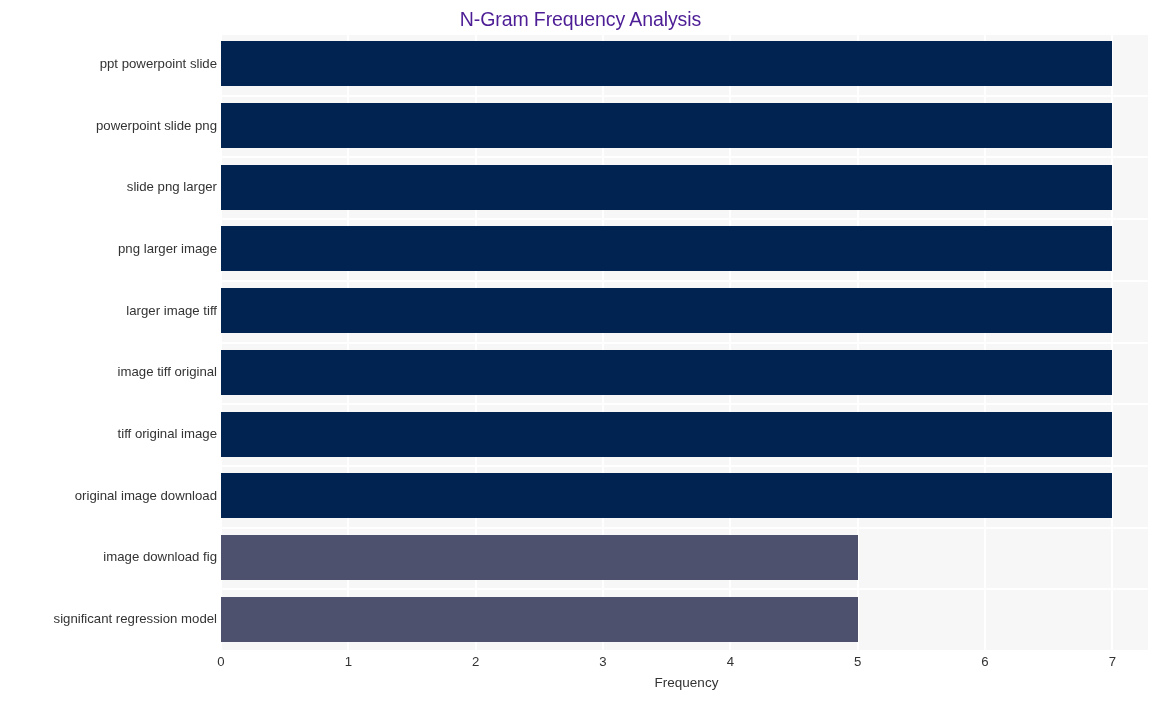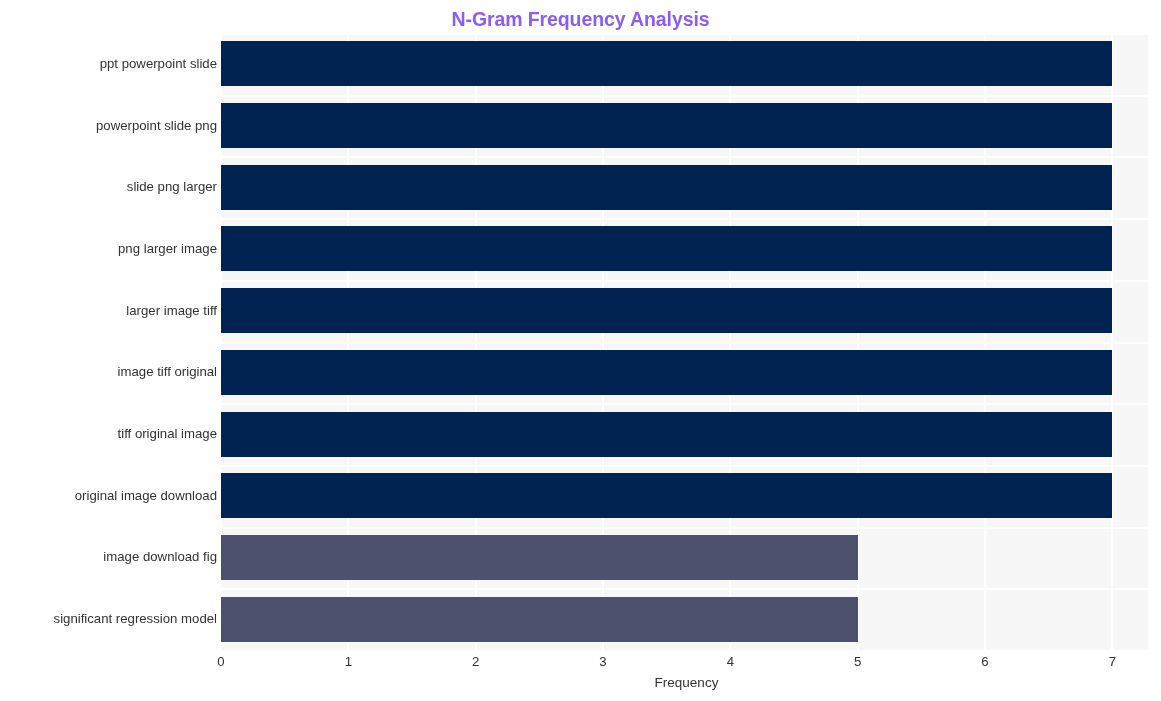--- a/index.html
+++ b/index.html
@@ -24,22 +24,22 @@
   }
 
   
   #chart-title {
     position: absolute;
     left: 0;
     top: 6px;
     width: 1161px;
     text-align: center;
     font-size: 19.5px;
-    font-weight: bold;
-    color: #8b5cf6;
+    font-weight: normal;
+    color: #4c1d95;
     letter-spacing: -0.1px;
     line-height: 26px;
   }
 
   
   #plot-area {
     position: absolute;
     left: 221px;
     top: 33px;
     width: 927px;

